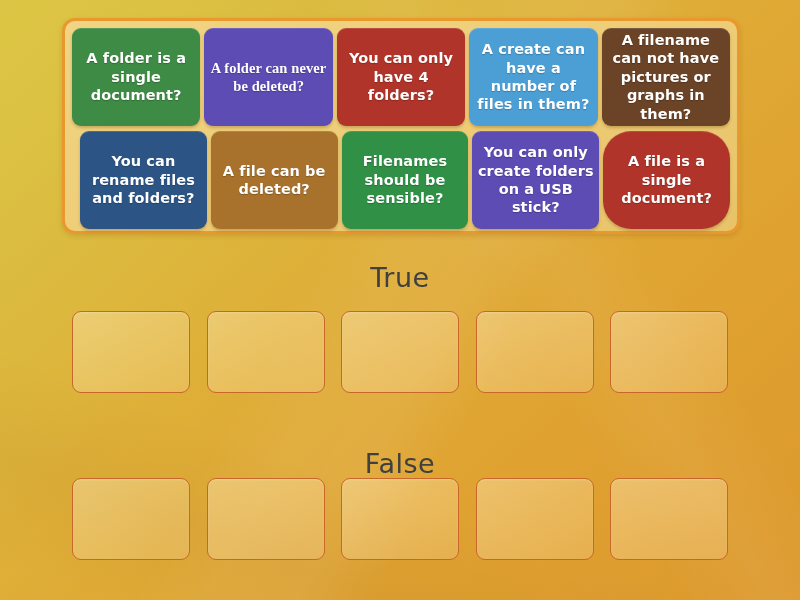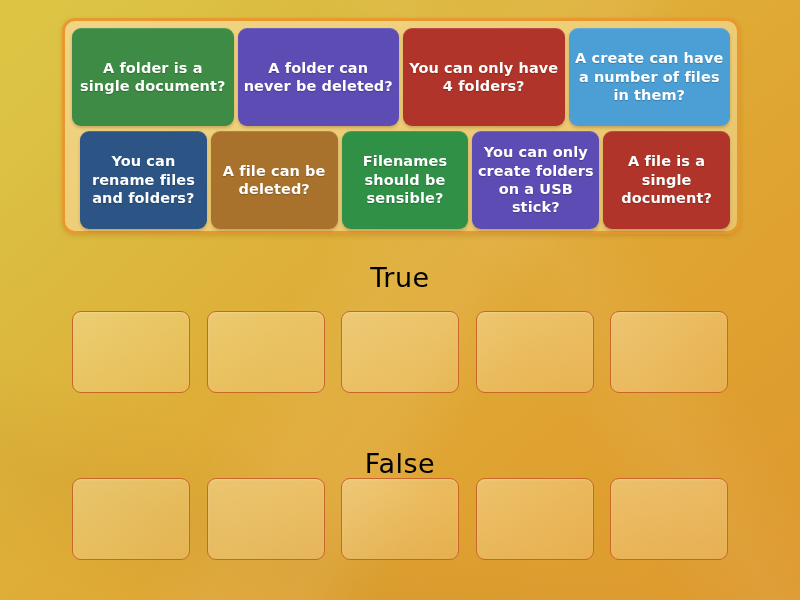--- a/index.html
+++ b/index.html
@@ -104,21 +104,21 @@
 
   
   .group-label {
     position: absolute;
     left: 0;
     width: 800px;
     text-align: center;
     font-family: "DejaVu Sans", sans-serif;
     font-size: 27px;
     font-weight: 400;
-    color: #000000;
+    color: #404040;
     letter-spacing: 0.5px;
   }
   #label-true  { top: 262px; }
   #label-false { top: 448px; }
 
   
   .slot-row {
     position: absolute;
     left: 72px;
     width: 656px;
@@ -146,44 +146,47 @@
 <body>
 
 <div id="bg-layer"></div>
 <div id="bg-sheen"></div>
 
 <div id="tray">
   <div class="tray-row">
     <div class="card" style="background-color: rgb(61, 139, 68); justify-content: center;">
       <span class="ctext">A folder is a single document?</span>
     </div>
-    <div class="card" style="background-color: rgb(92, 76, 180);">
+    <div class="card" style="background-color: rgb(92, 76, 180); font-family: Liberation Serif, serif;">
       <span class="ctext">A folder can never be deleted?</span>
     </div>
     <div class="card" style="background-color: rgb(176, 52, 41);">
       <span class="ctext">You can only have 4 folders?</span>
     </div>
     <div class="card" style="background-color: rgb(75, 159, 213);">
       <span class="ctext">A create can have a number of files in them?</span>
+    </div>
+    <div class="card" style="background-color: rgb(107, 67, 38);">
+      <span class="ctext">A filename can not have pictures or graphs in them?</span>
     </div>
   </div>
   <div class="tray-row">
     <div class="card" style="background-color: rgb(44, 85, 133);">
       <span class="ctext">You can rename files and folders?</span>
     </div>
     <div class="card" style="background-color: rgb(168, 113, 44);">
       <span class="ctext">A file can be deleted?</span>
     </div>
     <div class="card" style="background-color: rgb(47, 144, 70); align-items: center;">
       <span class="ctext">Filenames should be sensible?</span>
     </div>
     <div class="card" style="background-color: rgb(92, 76, 180);">
       <span class="ctext">You can only create folders on a USB stick?</span>
     </div>
-    <div class="card" style="background-color: rgb(176, 52, 41);">
+    <div class="card" style="background-color: rgb(176, 52, 41); border-radius: 28px;">
       <span class="ctext">A file is a single document?</span>
     </div>
   </div>
 </div>
 
 <div class="group-label" id="label-true">True</div>
 <div class="slot-row" id="slots-true">
   <div class="slot"></div>
   <div class="slot"></div>
   <div class="slot"></div>

